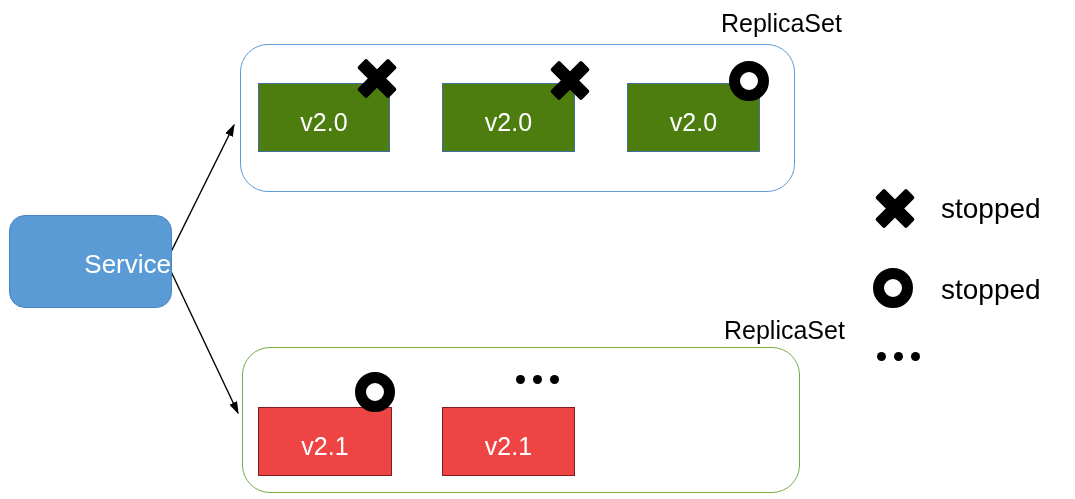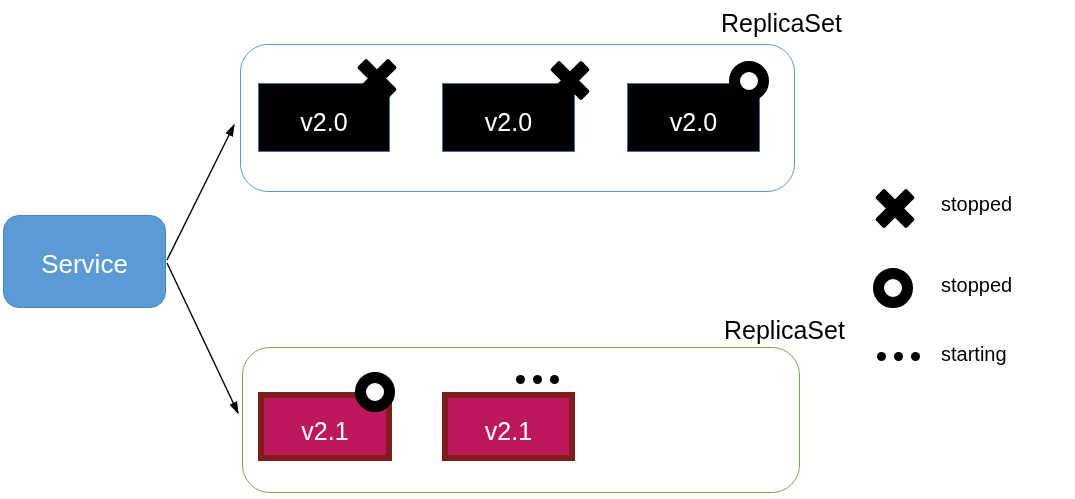--- a/index.html
+++ b/index.html
@@ -10,26 +10,26 @@
   .canvas {
     position:relative;
     width:1075px; height:499px;
     background:#ffffff;
     overflow:hidden;
   }
   svg.arrows { position:absolute; left:0; top:0; }
 
   
   .service-box {
-    position:absolute; left:3px; top:215px;
+    position:absolute; left:9px; top:215px;
     width:163px; height:93px;
     background:#5B9BD5;
     border:1px solid #4a86c5;
     border-radius:16px;
-    display:flex; align-items:center; justify-content:center;
+    display:flex; align-items:center; justify-content:flex-end;
     color:#ffffff; font-size:26px;
     padding-top:6px;
   }
 
   
   .rs-container {
     position:absolute;
     border-radius:28px;
     background:transparent;
   }
@@ -51,22 +51,22 @@
   .rs-label-bottom { left:680px; top:316px; }
 
   
   .pod {
     position:absolute;
     height:69px;
     display:flex; align-items:center; justify-content:center;
     color:#ffffff; font-size:25px;
     padding-top:10px;
   }
-  .pod-blue { background:#000000; border:1px solid #41719C; }
-  .pod-green { background:#be185d; border:6px solid #7f1d1d; }
+  .pod-blue { background:#4d7c0f; border:1px solid #41719C; }
+  .pod-green { background:#ef4444; border:1px solid #7f1d1d;margin-top:15px; }
   .pod-b1 { left:258px; top:83px; width:132px; }
   .pod-b2 { left:442px; top:83px; width:133px; }
   .pod-b3 { left:627px; top:83px; width:133px; }
   .pod-g1 { left:258px; top:392px; width:134px; }
   .pod-g2 { left:442px; top:392px; width:133px; }
 
   
   .icon-x { position:absolute; width:42px; height:42px; }
   .icon-x::before, .icon-x::after {
     content:""; position:absolute; left:-1px; top:14.5px;
@@ -92,21 +92,21 @@
   
   .st-x1 { left:356px; top:57px; }
   .st-x2 { left:549px; top:59px; }
   .st-o1 { left:729px; top:61px; }
   .st-o2 { left:355px; top:372px; }
   .st-d1 { left:516px; top:375px; }
 
   
   .legend-label {
     position:absolute;
-    font-size:20px; color:#000000;
+    font-size:28px; color:#000000;
     white-space:nowrap;
   }
   .lg-x  { left:874px; top:187px; }
   .lg-o  { left:873px; top:268px; }
   .lg-d  { left:877px; top:352px; }
   .lg-t1 { left:941px; top:193px; }
   .lg-t2 { left:941px; top:274px; }
   .lg-t3 { left:941px; top:343px; }
 </style>
 </head>
@@ -158,15 +158,14 @@
   <div class="icon-o st-o2"></div>
   <div class="icon-dots st-d1"></div>
 
   <div class="icon-x lg-x"></div>
   <div class="legend-label lg-t1">stopped</div>
 
   <div class="icon-o lg-o"></div>
   <div class="legend-label lg-t2">stopped</div>
 
   <div class="icon-dots lg-d"></div>
-  <div class="legend-label lg-t3">starting</div>
 
 </div>
 
 </body></html>

